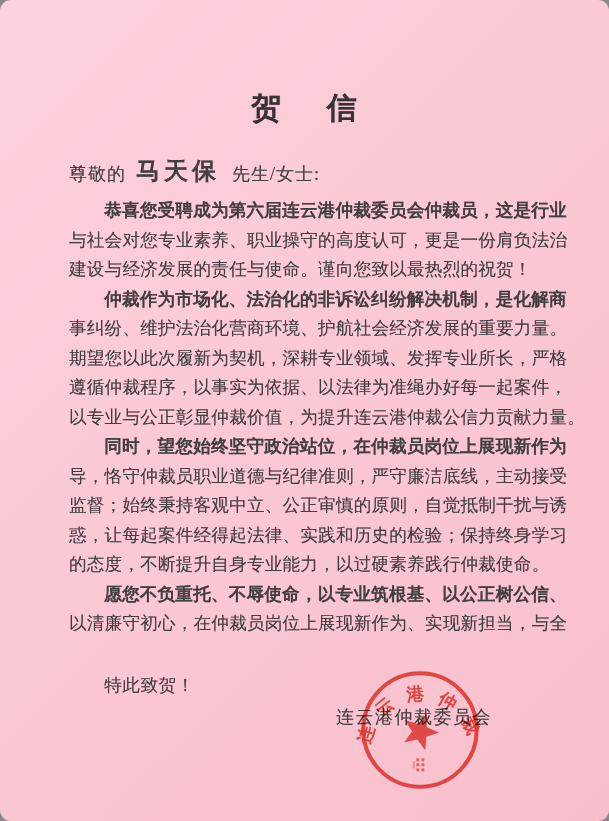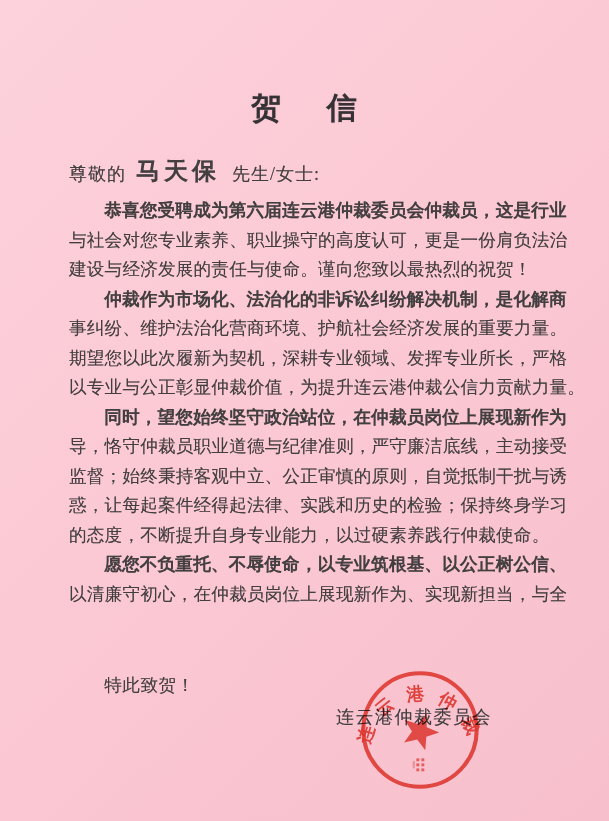--- a/index.html
+++ b/index.html
@@ -4,20 +4,21 @@
 <style>
   html,body { margin:0; padding:0; background:#888; }
   .paper {
     position:relative;
     width:609px; height:821px;
     margin:0;
     overflow:hidden;
     background: linear-gradient(135deg, #fdd2dc 0%, #fbc9d4 45%, #f7bfcc 100%);
     font-family:"Liberation Serif","DejaVu Serif",serif;
     color:#433f41;
+    border-radius:11px;
   }
   .title {
     position:absolute; top:88px; left:0; width:100%;
     margin:0; text-align:center;
     font-size:30px; font-weight:bold; color:#353134;
     word-spacing:36px; letter-spacing:1px;
     text-shadow:0 0 .7px rgba(53,49,52,.55);
   }
   .salutation {
     position:absolute; top:156px; left:69px;
@@ -70,20 +71,21 @@
     <span>尊敬的</span><span class="name">马天保</span><span>先生/女士:</span>
   </div>
 
   <div class="bodywrap">
       <div class="bodyline first">恭喜您受聘成为第六届连云港仲裁委员会仲裁员，这是行业</div>
       <div class="bodyline">与社会对您专业素养、职业操守的高度认可，更是一份肩负法治</div>
       <div class="bodyline end">建设与经济发展的责任与使命。谨向您致以最热烈的祝贺！</div>
       <div class="bodyline first">仲裁作为市场化、法治化的非诉讼纠纷解决机制，是化解商</div>
       <div class="bodyline">事纠纷、维护法治化营商环境、护航社会经济发展的重要力量。</div>
       <div class="bodyline">期望您以此次履新为契机，深耕专业领域、发挥专业所长，严格</div>
+      <div class="bodyline">遵循仲裁程序，以事实为依据、以法律为准绳办好每一起案件，</div>
       <div class="bodyline end">以专业与公正彰显仲裁价值，为提升连云港仲裁公信力贡献力量。</div>
       <div class="bodyline first">同时，望您始终坚守政治站位，在仲裁员岗位上展现新作为</div>
       <div class="bodyline">导，恪守仲裁员职业道德与纪律准则，严守廉洁底线，主动接受</div>
       <div class="bodyline">监督；始终秉持客观中立、公正审慎的原则，自觉抵制干扰与诱</div>
       <div class="bodyline">惑，让每起案件经得起法律、实践和历史的检验；保持终身学习</div>
       <div class="bodyline end">的态度，不断提升自身专业能力，以过硬素养践行仲裁使命。</div>
       <div class="bodyline first">愿您不负重托、不辱使命，以专业筑根基、以公正树公信、</div>
       <div class="bodyline">以清廉守初心，在仲裁员岗位上展现新作为、实现新担当，与全</div>
     </div>
 

